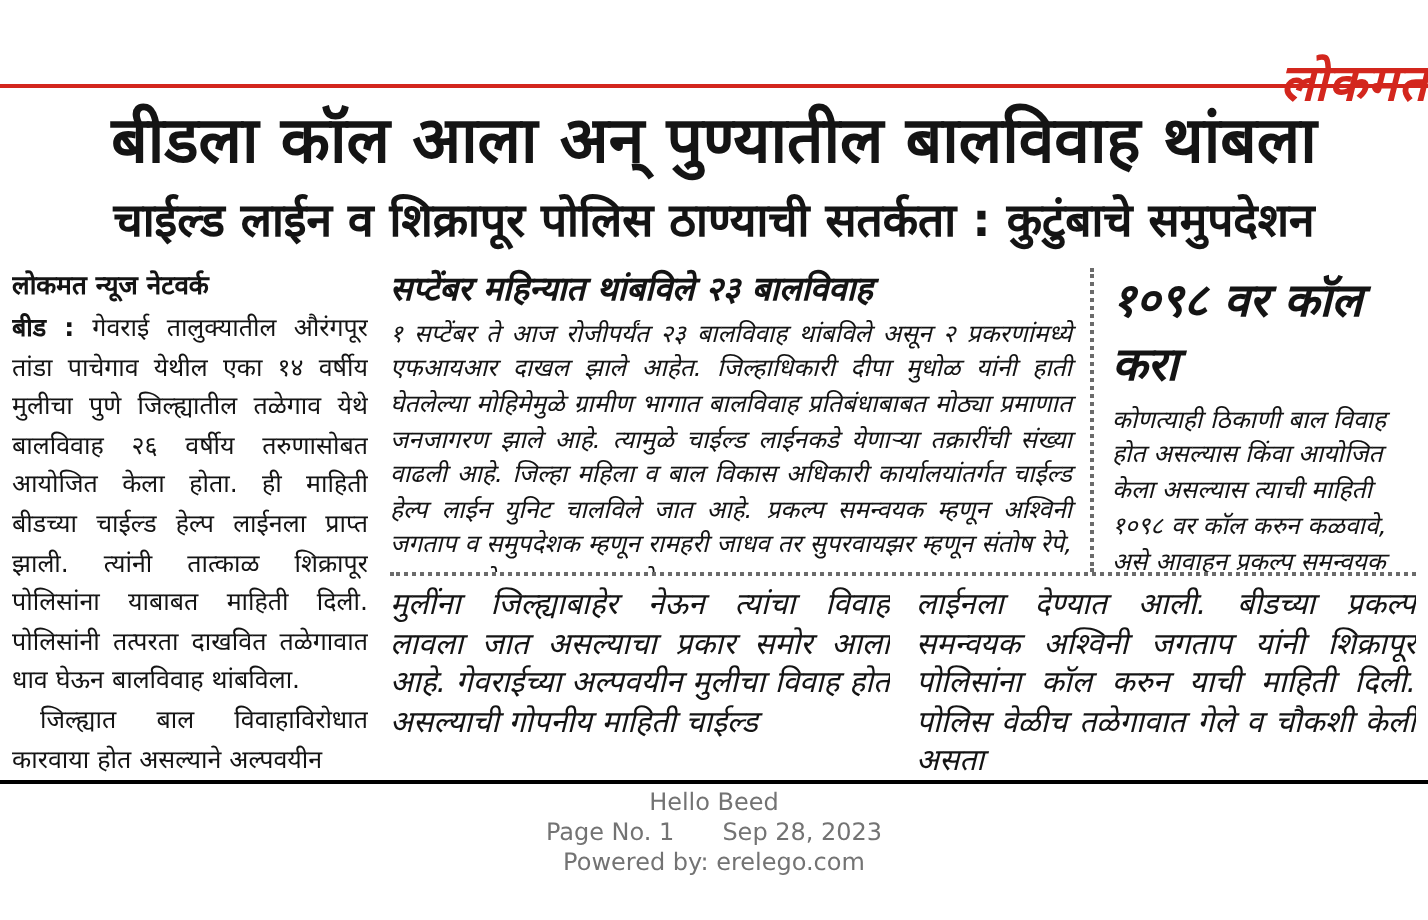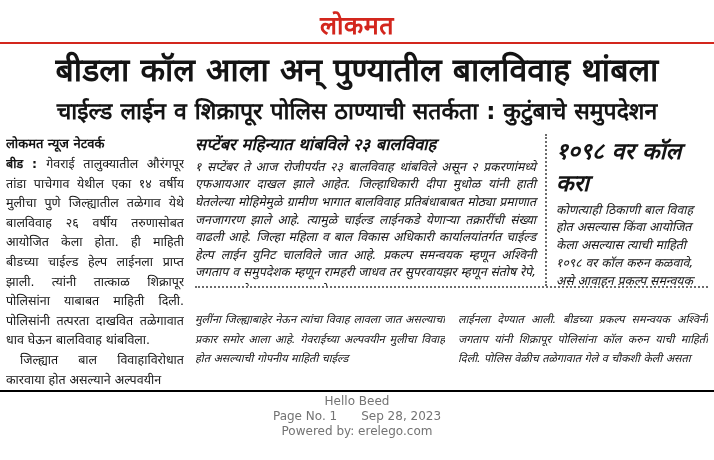--- a/index.html
+++ b/index.html
@@ -4,21 +4,21 @@
 <style>
   :root { --accent: #d3261d; --ink: #141414; --rule: #6b6b6b; }
   * { margin:0; padding:0; box-sizing:border-box; }
   html,body { background:#fff; }
   .page {
     position:relative; width:714px; height:460px; background:#fff; overflow:hidden;
     font-family:"DejaVu Sans","Liberation Sans",sans-serif; color:var(--ink);
     margin:0 auto;
   }
   
-  .masthead { height:44px; text-align:center; border-bottom:2px solid var(--accent); padding-top:7px; }
+  .masthead { height:44px; text-align:right; border-bottom:2px solid var(--accent); padding-top:23px;font-style:italic; }
   .logo {
     display:inline-block; color:var(--accent); font-size:25px; font-weight:800;
     letter-spacing:.5px;
   }
   
   .headline {
     text-align:center; font-weight:800; font-size:32px; line-height:1.3;
     padding:6px 17px 0; white-space:nowrap;
   }
   .subheadline {
@@ -33,21 +33,21 @@
   .col-left .para2 { text-indent:14px; }
   .right-area { flex:1; display:flex; flex-direction:column; overflow:hidden;font-style:italic; }
   .top-row { display:flex; height:152px; overflow:hidden; }
   .mid-col { flex:1; padding-right:9px; overflow:hidden; }
   .mid-heading { font-weight:700; font-size:16.5px; line-height:1.35; padding-bottom:2px; }
   .mid-body { font-size:12.3px; line-height:17.6px; text-align:justify; }
   .callbox { width:163px; flex:0 0 163px; border-left:2px dotted var(--rule); padding-left:9px; overflow:hidden; }
   .callbox-heading { font-weight:800; font-size:23px; line-height:1.35; padding:2px 0 3px; }
   .callbox-body { font-size:12.3px; line-height:17.8px; }
   .bottom-row { flex:1; border-top:2px dotted var(--rule); display:flex; gap:13px; padding-top:5px; overflow:hidden; }
-  .bottom-col { flex:1; font-size:11px; line-height:19.4px; text-align:justify; overflow:hidden;margin-top:17px; }
+  .bottom-col { flex:1; font-size:15px; line-height:19.4px; text-align:justify; overflow:hidden; }
   
   .footer-rule { border-top:2px solid #000; margin-top:2px; }
   .footer { text-align:center; font-size:12px; line-height:1.25; padding-top:2px; color:#737373; }
   .footer-row { display:flex; justify-content:center; gap:24px; }
 </style>
 </head>
 <body>
 
 <div class="page">
 

